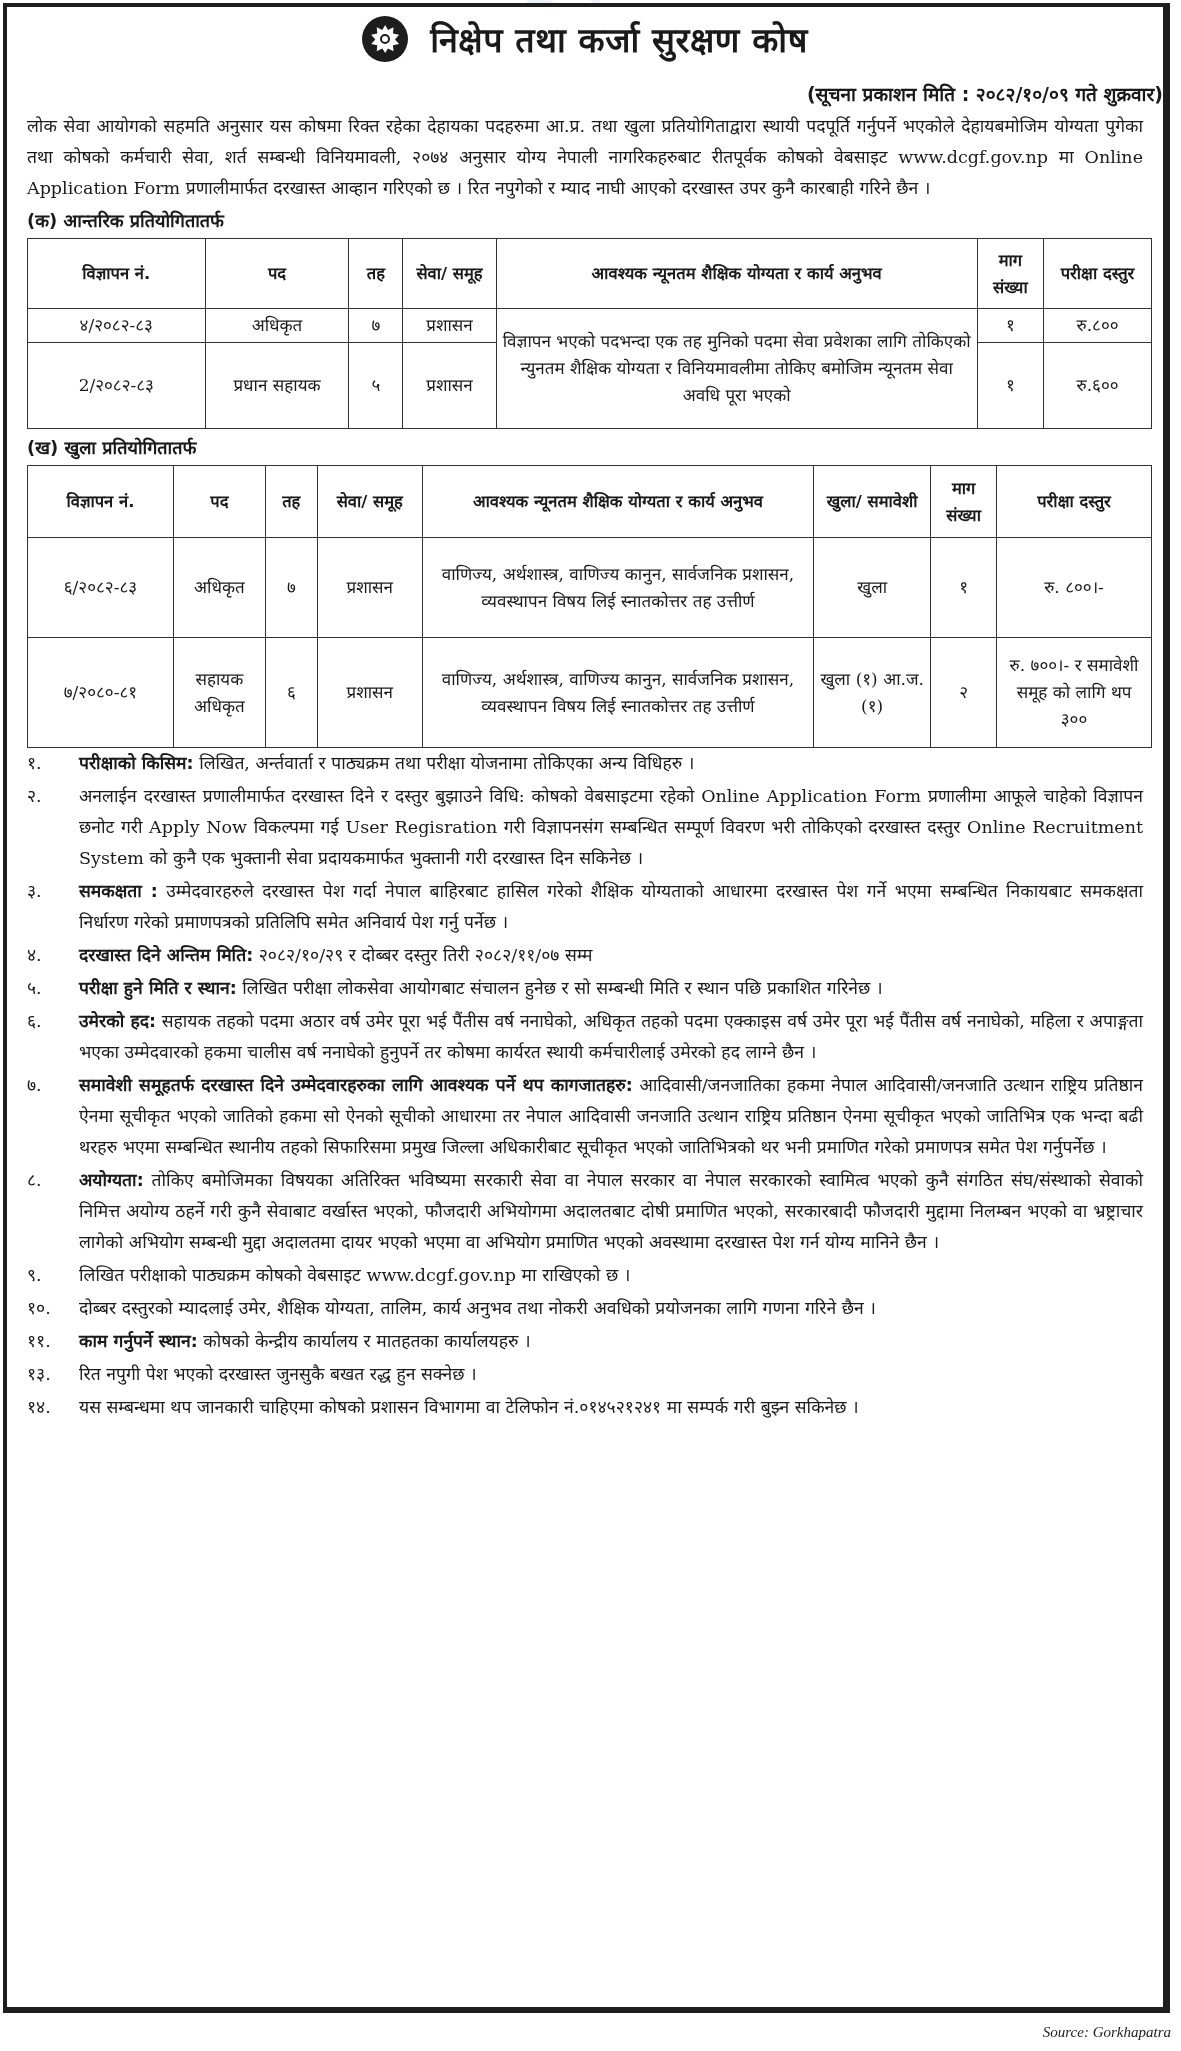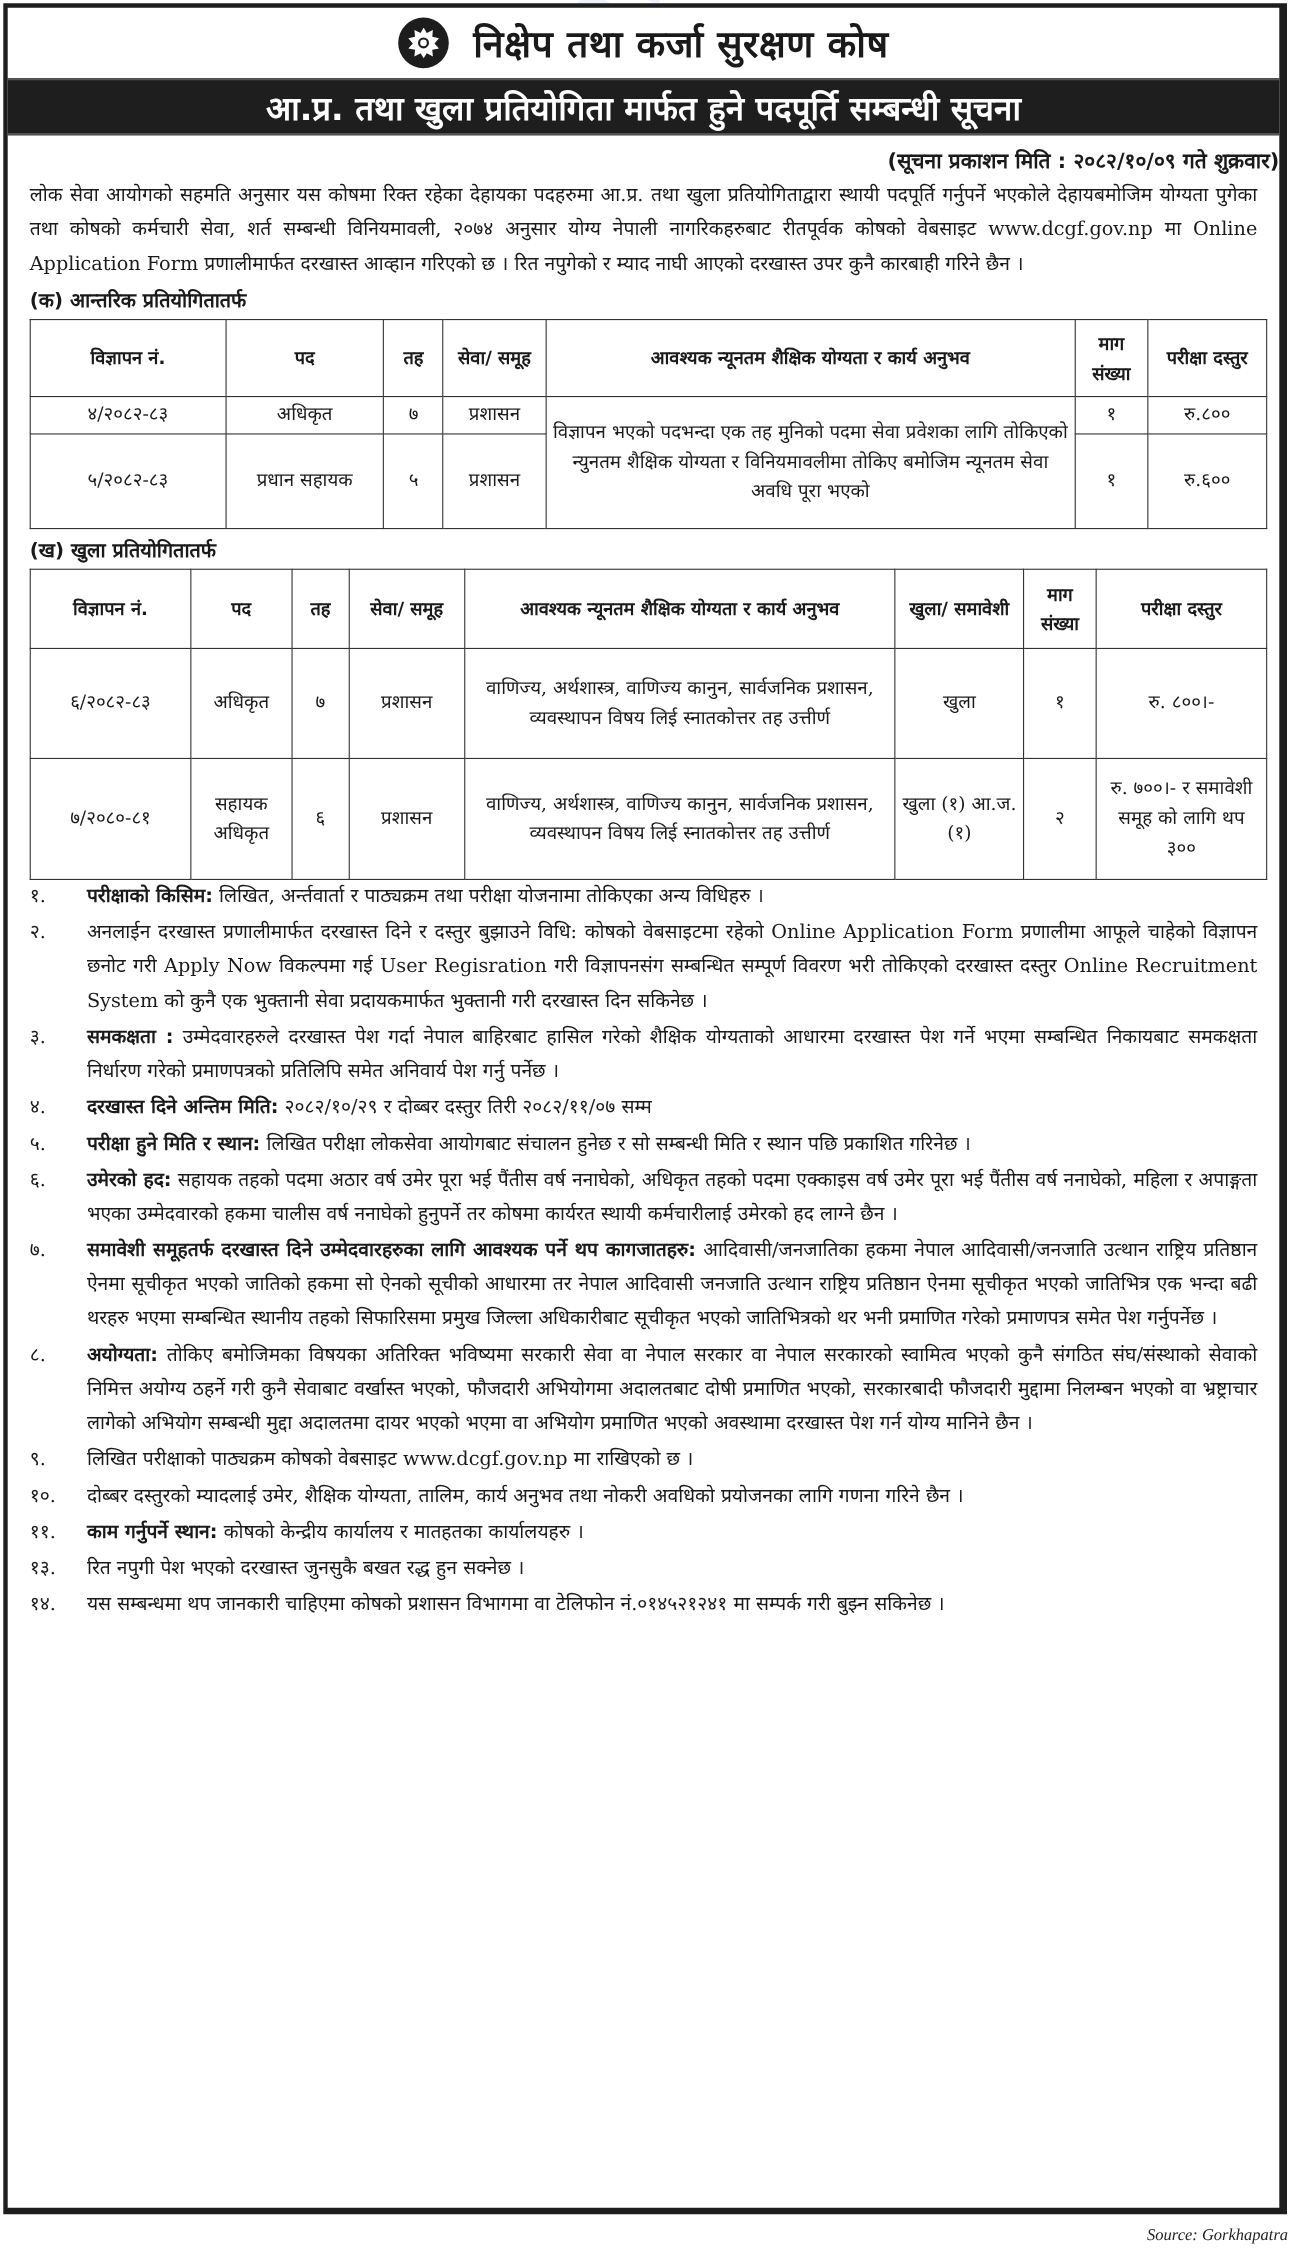--- a/index.html
+++ b/index.html
@@ -35,21 +35,20 @@
 </head>
 <body>
 
 <div class="watermark">suchana</div>
 
 <div class="frame">
   <div class="header">
     <div class="logo"></div>
     <div class="org-title">निक्षेप तथा कर्जा सुरक्षण कोष</div>
   </div>
-  <div class="banner">आ.प्र. तथा खुला प्रतियोगिता मार्फत हुने पदपूर्ति सम्बन्धी सूचना</div>
   <div class="pubdate">(सूचना प्रकाशन मिति : २०८२/१०/०९ गते शुक्रवार)</div>
   <p class="para">लोक सेवा आयोगको सहमति अनुसार यस कोषमा रिक्त रहेका देहायका पदहरुमा आ.प्र. तथा खुला प्रतियोगिताद्वारा स्थायी पदपूर्ति गर्नुपर्ने भएकोले देहायबमोजिम योग्यता पुगेका तथा कोषको कर्मचारी सेवा, शर्त सम्बन्धी विनियमावली, २०७४ अनुसार योग्य नेपाली नागरिकहरुबाट रीतपूर्वक कोषको वेबसाइट www.dcgf.gov.np मा  Online Application Form प्रणालीमार्फत दरखास्त आव्हान गरिएको छ । रित नपुगेको र म्याद नाघी आएको दरखास्त उपर कुनै कारबाही गरिने छैन ।</p>
 
   <div class="sec-title">(क) आन्तरिक प्रतियोगितातर्फ</div>
   <table>
     <colgroup>
         <col style="width:158px">
         <col style="width:128px">
         <col style="width:48px">
         <col style="width:83px">
@@ -70,21 +69,21 @@
     <tr style="height:34px">
       <td>४/२०८२-८३</td>
       <td>अधिकृत</td>
       <td>७</td>
       <td>प्रशासन</td>
       <td rowspan="2">विज्ञापन भएको पदभन्दा एक तह मुनिको पदमा सेवा प्रवेशका लागि तोकिएको न्युनतम शैक्षिक योग्यता र विनियमावलीमा तोकिए बमोजिम न्यूनतम सेवा अवधि पूरा भएको</td>
       <td>१</td>
       <td>रु.८००</td>
     </tr>
     <tr style="height:86px">
-      <td>५/२०८२-८३</td>
+      <td>2/२०८२-८३</td>
       <td>प्रधान सहायक</td>
       <td>५</td>
       <td>प्रशासन</td>
       <td>१</td>
       <td>रु.६००</td>
     </tr>
   </tbody>
     </table>
 
   <div class="sec-title" style="margin-top:6px">(ख) खुला प्रतियोगितातर्फ</div>

